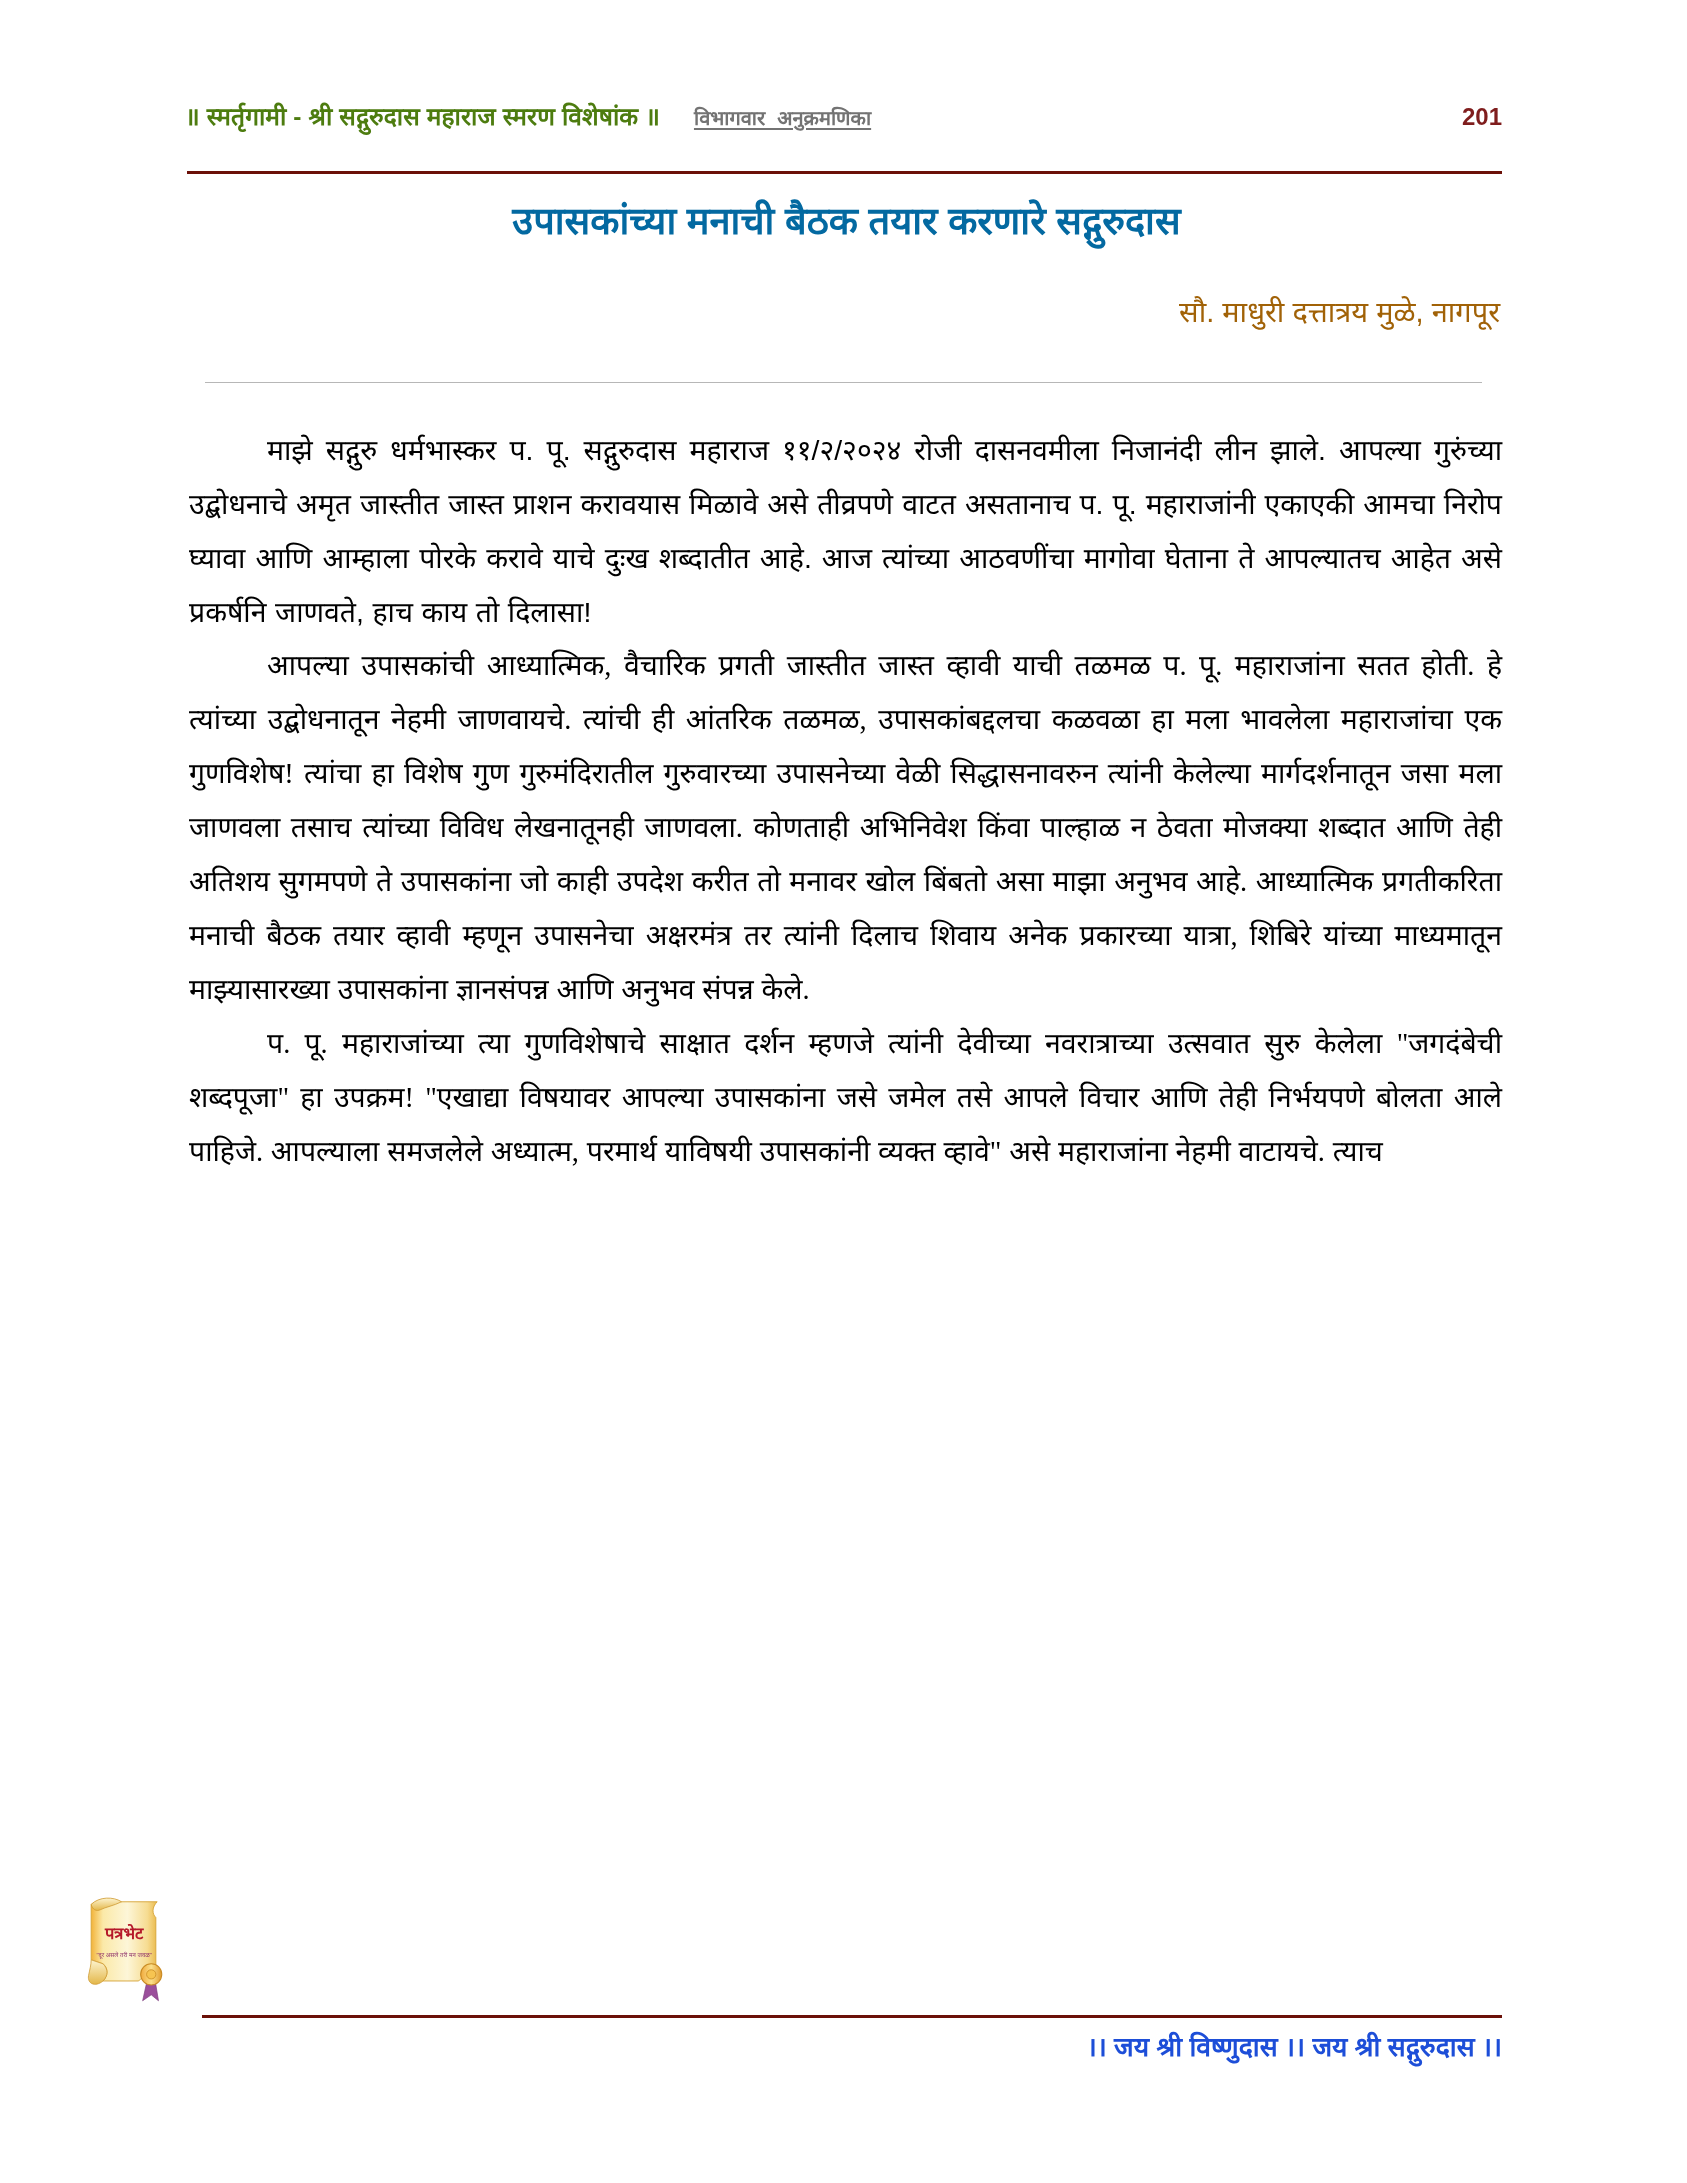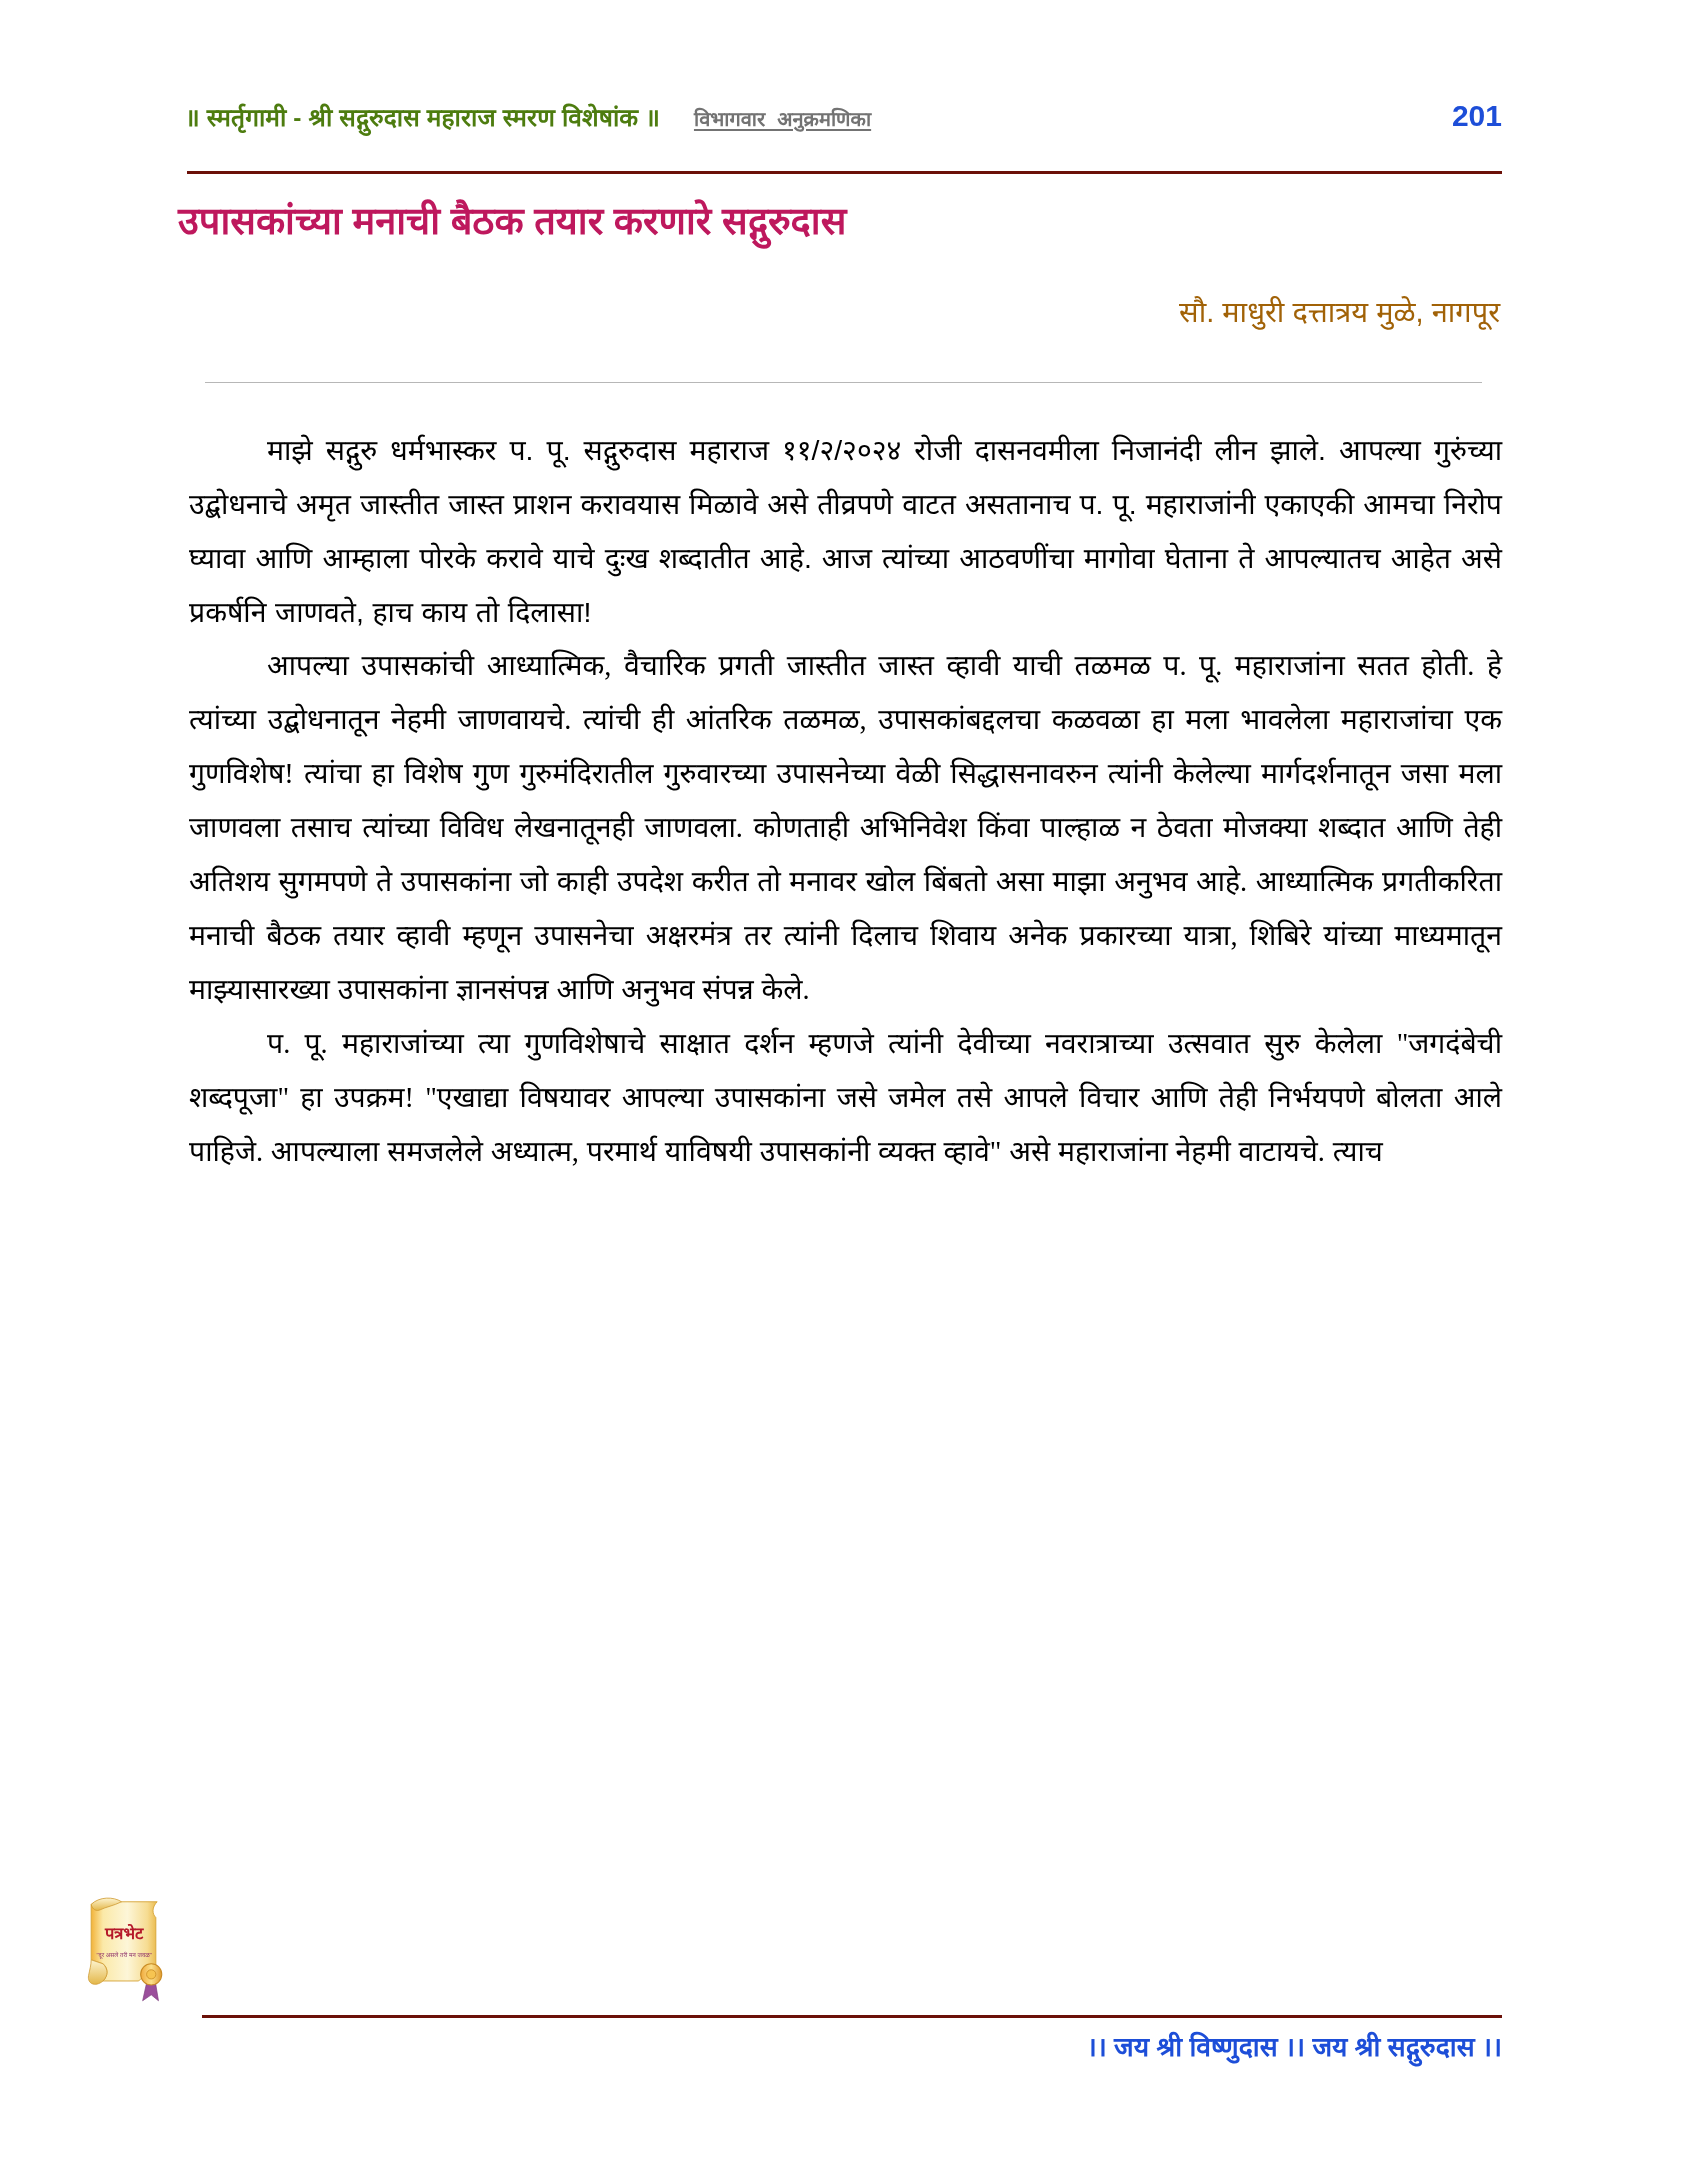--- a/index.html
+++ b/index.html
@@ -45,46 +45,46 @@
     font-weight: bold;
     color: #737373;
     text-decoration: underline;
     text-underline-offset: 3.3px;
     white-space: nowrap;
     margin-left: 34px;
     cursor: pointer;
   }
   .rh-page {
     font-family: "Liberation Sans", "DejaVu Sans", sans-serif;
-    font-size: 30px;
-    font-weight: bold;
-    color: #1d4ed8;
+    font-size: 24px;
+    font-weight: bold;
+    color: #7f1d1d;
     margin-left: auto;
     white-space: nowrap;
   }
   .header-rule {
     position: absolute;
     left: 187px;
     top: 171px;
     width: 1315px;
     height: 3.3px;
     background: #6b1008;
   }
 
   
   .article-title {
     position: absolute;
-    left: 178px;
+    left: 188px;
     top: 198px;
     width: 1317px;
-    text-align: left;
+    text-align: center;
     font-family: "Liberation Sans", "DejaVu Sans", sans-serif;
     font-size: 38px;
     font-weight: bold;
-    color: #be185d;
+    color: #0369a1;
     line-height: 1.25;
   }
   .article-author {
     position: absolute;
     left: 185px;
     top: 291px;
     width: 1315px;
     text-align: right;
     font-family: "Liberation Sans", "DejaVu Sans", sans-serif;
     font-size: 29px;

